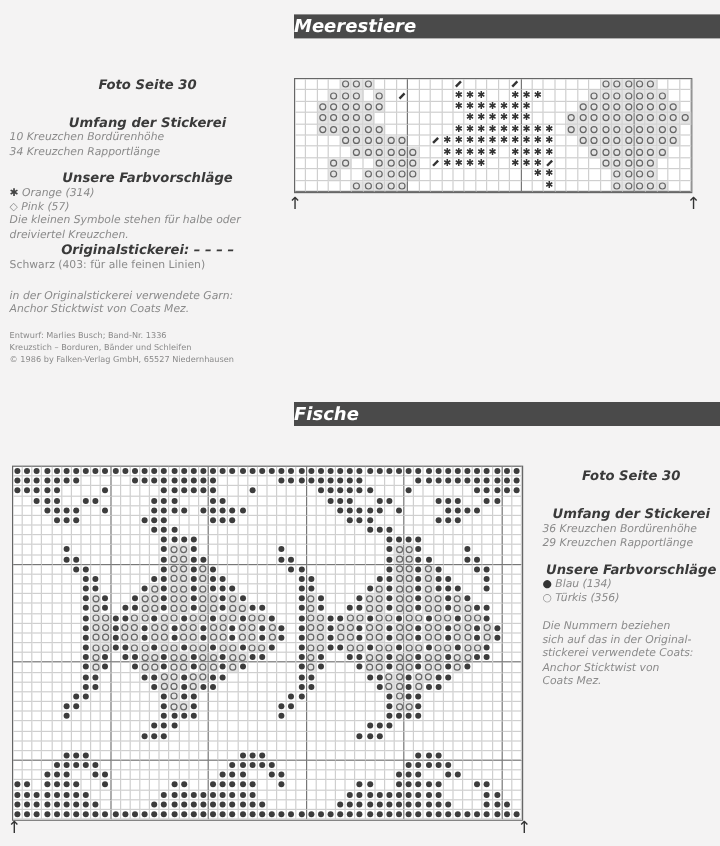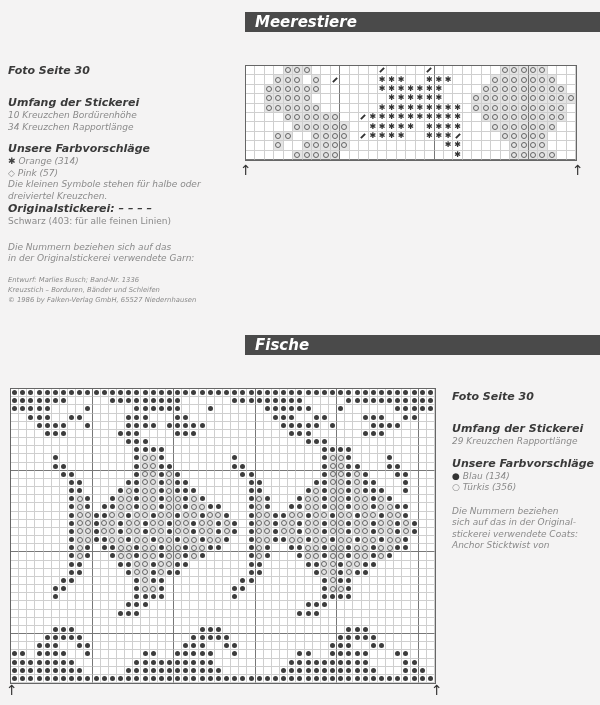--- a/index.html
+++ b/index.html
@@ -1,23 +1,23 @@
 <!DOCTYPE html>
 <html><head>
 <meta charset="utf-8">
 <style>
   html,body{margin:0;padding:0;}
   body{width:600px;height:705px;background:#f4f3f3;position:relative;overflow:hidden;
        font-family:"DejaVu Sans",sans-serif;color:#555;}
   .banner{position:absolute;background:#4a4a4a;color:#fff;font-weight:bold;font-style:italic;
-          font-size:15px;padding-left:10px;box-sizing:border-box;line-height:20px;}
+          font-size:15px;box-sizing:border-box;line-height:20px;}
   .txt{position:absolute;font-size:9px;line-height:11.5px;}
-  .h{font-weight:bold;font-style:italic;color:#3a3a3a;font-size:11px;line-height:14px;}
+  .h{font-weight:bold;font-style:italic;color:#3a3a3a;font-size:11px;line-height:14px;text-align:center;}
   .it{font-style:italic;color:#8a8a8a;}
-  .sm{font-size:6.8px;line-height:10px;font-style:italic;color:#8a8a8a;}
+  .sm{font-size:6.8px;line-height:10px;color:#8a8a8a;}
   .gap{height:9px;}
   .grid{position:absolute;background:#fff;border:1px solid #666;box-sizing:border-box;
         display:grid;}
   .cell{border-right:1px solid #cfcfcf;border-bottom:1px solid #cfcfcf;box-sizing:border-box;
         display:flex;align-items:center;justify-content:center;font-size:6px;line-height:1;color:#444;}
   .cell.c10{border-right:1px solid #777;}
   .cell.r10{border-bottom:1px solid #777;}
   .dot{width:5px;height:5px;border-radius:50%;background:#3c3c3c;}
   .ring{width:4px;height:4px;border-radius:50%;border:1px solid #666;}
   .star{font-size:8px;color:#333;}
@@ -39,22 +39,22 @@
   <div class="it">10 Kreuzchen Bordürenhöhe</div>
   <div class="it">34 Kreuzchen Rapportlänge</div>
   <div class="gap"></div>
   <div class="h">Unsere Farbvorschläge</div>
   <div class="it"><span style="color:#444">✱</span> <span>Orange (314)</span></div>
   <div class="it"><span>◇</span> <span>Pink (57)</span></div>
   <div class="it" style="width:205px">Die kleinen Symbole stehen für halbe oder dreiviertel Kreuzchen.</div>
   <div class="h">Originalstickerei: – – – –</div>
   <div class="it" style="font-style:normal">Schwarz (403: für alle feinen Linien)</div>
   <div class="gap" style="height:14px"></div>
-  <div class="it">Die Nummern beziehen sich auf das</div>
   <div class="it">in der Originalstickerei verwendete Garn:</div>
+  <div class="it">Anchor Sticktwist von Coats Mez.</div>
   <div class="gap" style="height:10px"></div>
   <div class="sm">Entwurf: Marlies Busch; Band-Nr. 1336</div>
   <div class="sm">Kreuzstich – Borduren, Bänder und Schleifen</div>
   <div class="sm">© 1986 by Falken-Verlag GmbH, 65527 Niedernhausen</div>
 </div>
 
 <div class="grid" id="chart-meer" style="left: 245px; top: 65px; width: 332px; height: 96px; grid-template-columns: repeat(35, 1fr); grid-template-rows: repeat(10, 1fr);">
     <div class="cell"></div>
     <div class="cell"></div>
     <div class="cell"></div>
@@ -4343,23 +4343,25 @@
       <div class="dot"></div>
     </div>
   </div>
 <div class="arrow" style="left:6px;top:683px;">↑</div>
 <div class="arrow" style="left:431px;top:683px;">↑</div>
 
 <div class="txt" style="left:452px;top:390px;width:148px;">
   <div class="h">Foto Seite 30</div>
   <div class="gap" style="height:18px"></div>
   <div class="h">Umfang der Stickerei</div>
+  <div class="it">36 Kreuzchen Bordürenhöhe</div>
   <div class="it">29 Kreuzchen Rapportlänge</div>
   <div class="gap"></div>
   <div class="h">Unsere Farbvorschläge</div>
   <div class="it"><span style="color:#333">●</span> <span>Blau (134)</span></div>
   <div class="it"><span>○</span> <span>Türkis (356)</span></div>
   <div class="gap" style="height:12px"></div>
   <div class="it">Die Nummern beziehen</div>
   <div class="it">sich auf das in der Original-</div>
   <div class="it">stickerei verwendete Coats:</div>
   <div class="it">Anchor Sticktwist von</div>
+  <div class="it">Coats Mez.</div>
 </div>
 
 </body></html>

